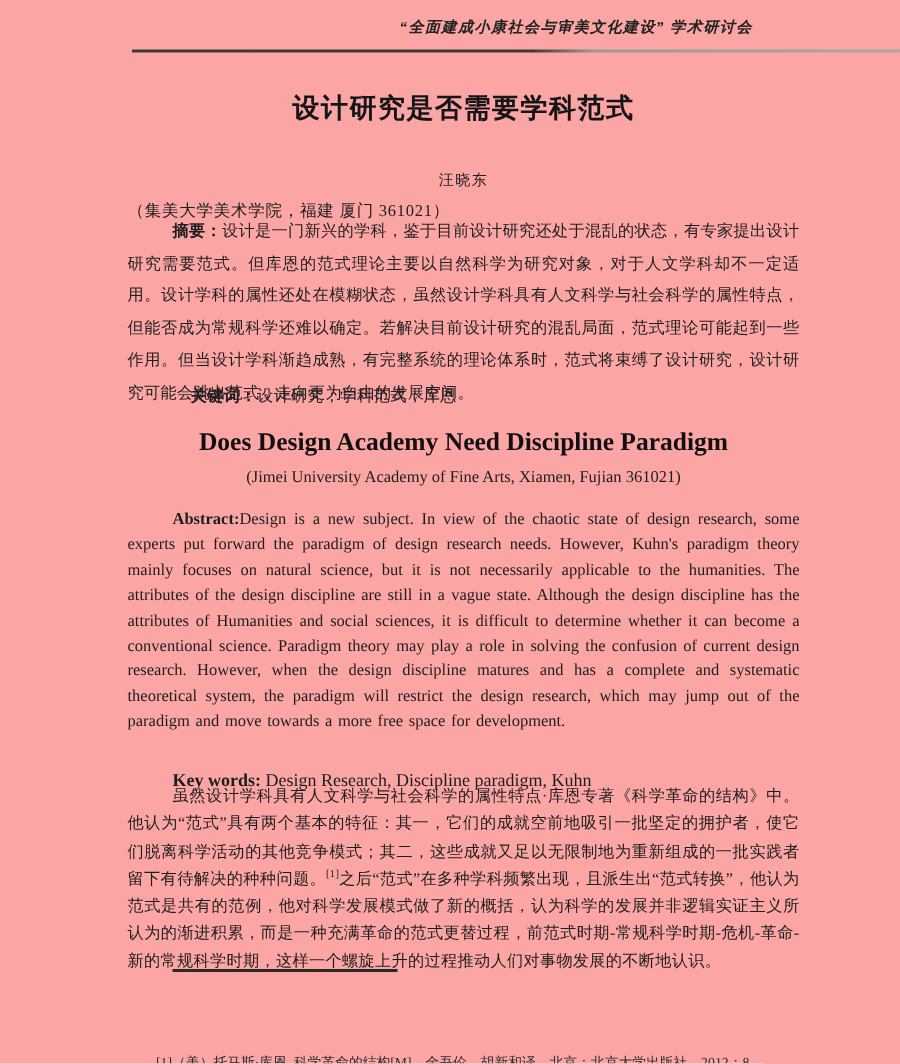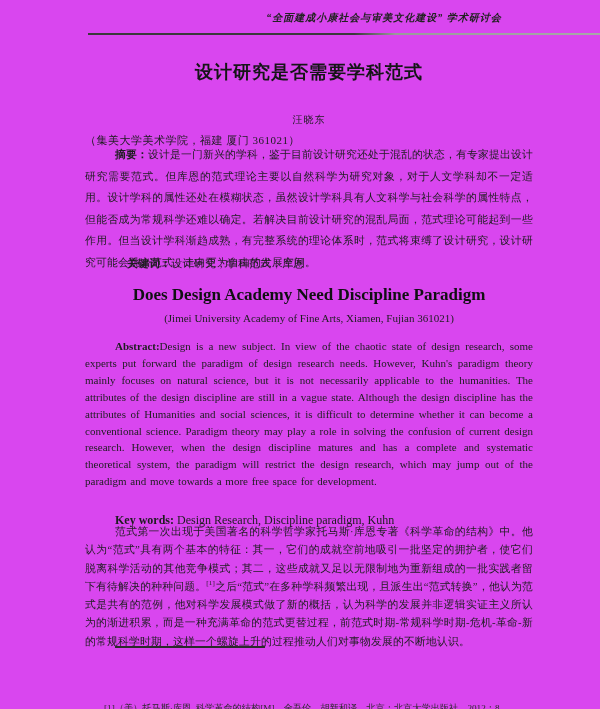--- a/index.html
+++ b/index.html
@@ -1,18 +1,18 @@
 <!DOCTYPE html>
 <html><head>
 <meta charset="utf-8">
 <style>
   html,body{margin:0;padding:0;background:#e8e8e6;}
   .page{
     position:relative;width:600px;height:709px;margin:0 auto;
-    background:#d946ef;color:#1d1d1f;overflow:hidden;
+    background:#fca5a5;color:#1d1d1f;overflow:hidden;
     font-family:"Liberation Serif","DejaVu Serif",serif;
   }
   .header-text{
     position:absolute;top:11px;left:190px;right:22px;
     text-align:center;font-size:10px;font-style:italic;font-weight:bold;
     letter-spacing:1px;color:#222;white-space:nowrap;
   }
   .header-rule{
     position:absolute;top:33px;left:88px;right:0;height:2px;
     background:linear-gradient(to right,#3a3a3a 0%,#3a3a3a 52%,#9a9a9a 60%,#a8a8a8 100%);
@@ -99,21 +99,21 @@
     <p class="kw-zh"><b>关键词：</b><span>设计研究；学科范式；库恩</span></p>
 
     <h2 class="title-en">Does Design Academy Need Discipline Paradigm</h2>
 
     <div class="affil-en">(Jimei University Academy of Fine Arts, Xiamen, Fujian 361021)</div>
 
     <p class="abs-en"><b>Abstract:</b><span>Design is a new subject. In view of the chaotic state of design research, some experts put forward the paradigm of design research needs. However, Kuhn's paradigm theory mainly focuses on natural science, but it is not necessarily applicable to the humanities. The attributes of the design discipline are still in a vague state. Although the design discipline has the attributes of Humanities and social sciences, it is difficult to determine whether it can become a conventional science. Paradigm theory may play a role in solving the confusion of current design research. However, when the design discipline matures and has a complete and systematic theoretical system, the paradigm will restrict the design research, which may jump out of the paradigm and move towards a more free space for development.</span></p>
 
     <p class="kw-en"><b>Key words:</b><span> Design Research, Discipline paradigm, Kuhn</span></p>
 
-    <p class="body-zh"><span>范式第一次出现于美国著名的科学哲学家托马斯·库恩专著《科学革命的结构》中。他认为“范式”具有两个基本的特征：其一，它们的成就空前地吸引一批坚定的拥护者，使它们脱离科学活动的其他竞争模式；其二，这些成就又足以无限制地为重新组成的一批实践者留下有待解决的种种问题。</span><sup>[1]</sup><span>之后“范式”在多种学科频繁出现，且派生出“范式转换”，他认为范式是共有的范例，他对科学发展模式做了新的概括，认为科学的发展并非逻辑实证主义所认为的渐进积累，而是一种充满革命的范式更替过程，前范式时期-常规科学时期-危机-革命-新的常规科学时期，这样一个螺旋上升的过程推动人们对事物发展的不断地认识。</span></p>
+    <p class="body-zh"><span>虽然设计学科具有人文科学与社会科学的属性特点·库恩专著《科学革命的结构》中。他认为“范式”具有两个基本的特征：其一，它们的成就空前地吸引一批坚定的拥护者，使它们脱离科学活动的其他竞争模式；其二，这些成就又足以无限制地为重新组成的一批实践者留下有待解决的种种问题。</span><sup>[1]</sup><span>之后“范式”在多种学科频繁出现，且派生出“范式转换”，他认为范式是共有的范例，他对科学发展模式做了新的概括，认为科学的发展并非逻辑实证主义所认为的渐进积累，而是一种充满革命的范式更替过程，前范式时期-常规科学时期-危机-革命-新的常规科学时期，这样一个螺旋上升的过程推动人们对事物发展的不断地认识。</span></p>
 
   </div>
 
   <div class="fn-rule"></div>
 
 
   <p class="fn-ref">[1]（美）托马斯·库恩. 科学革命的结构[M]．金吾伦、胡新和译，北京：北京大学出版社，2012：8.</p>
 
 </div>
 

